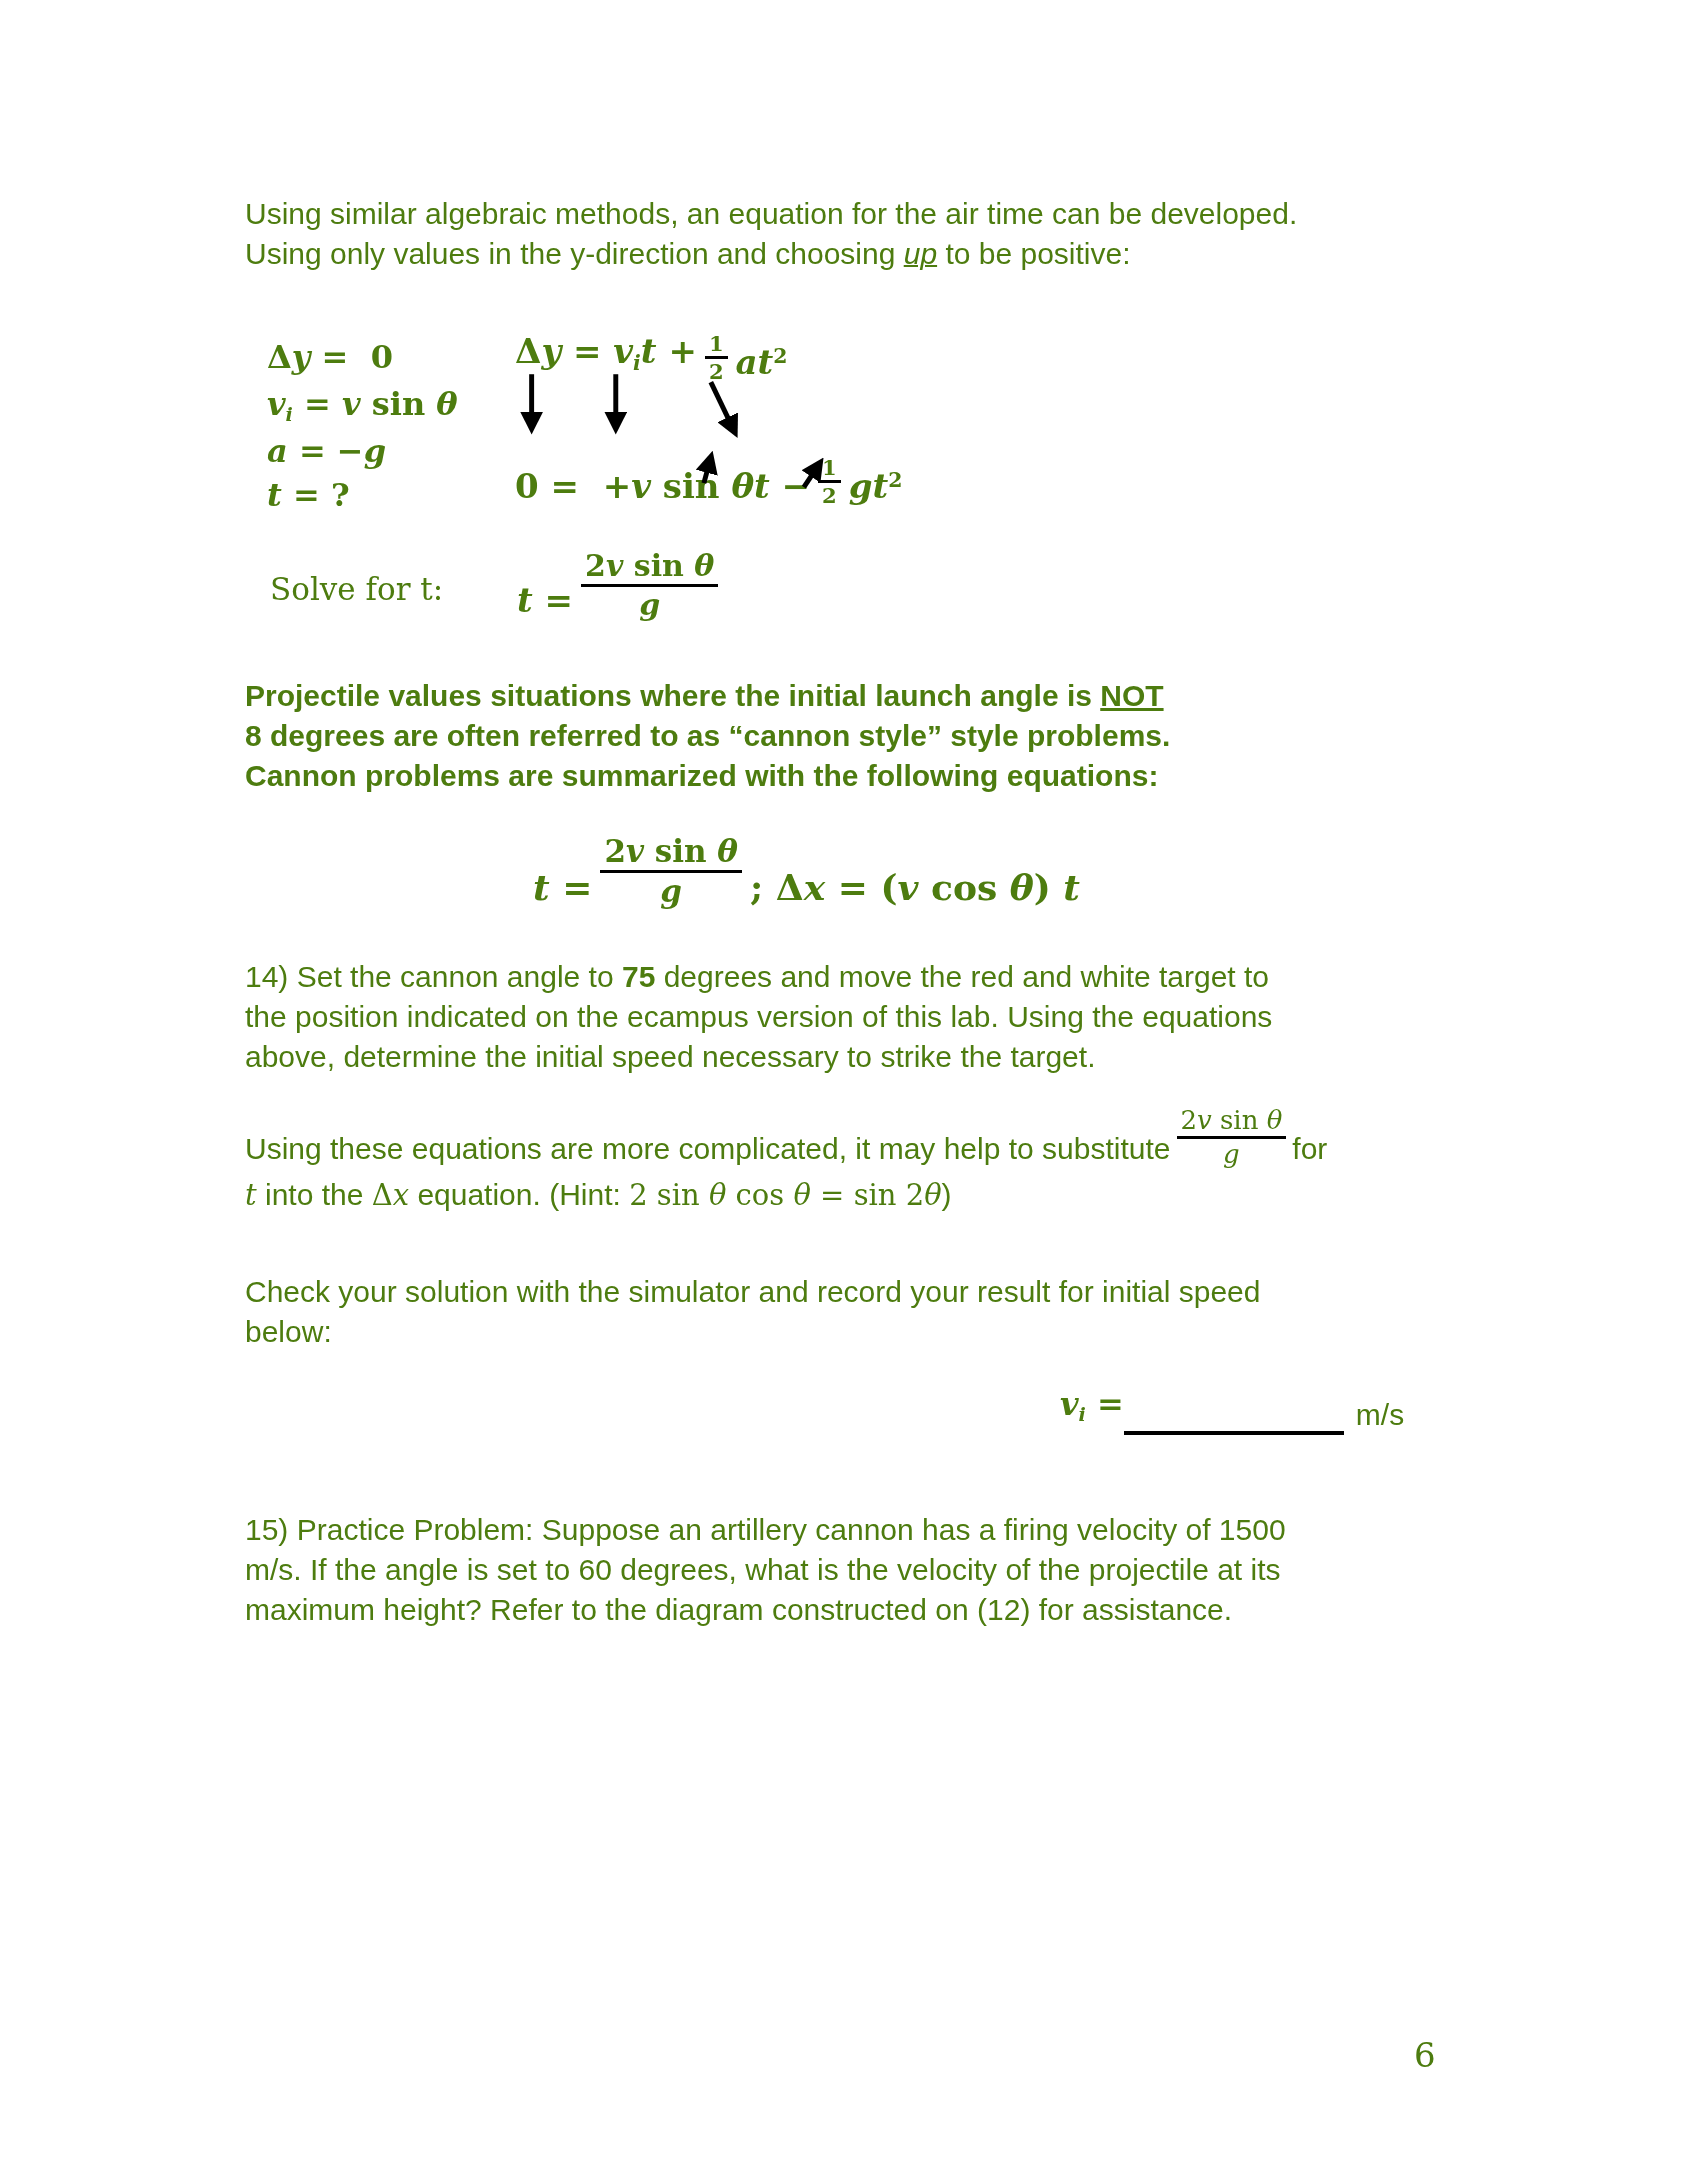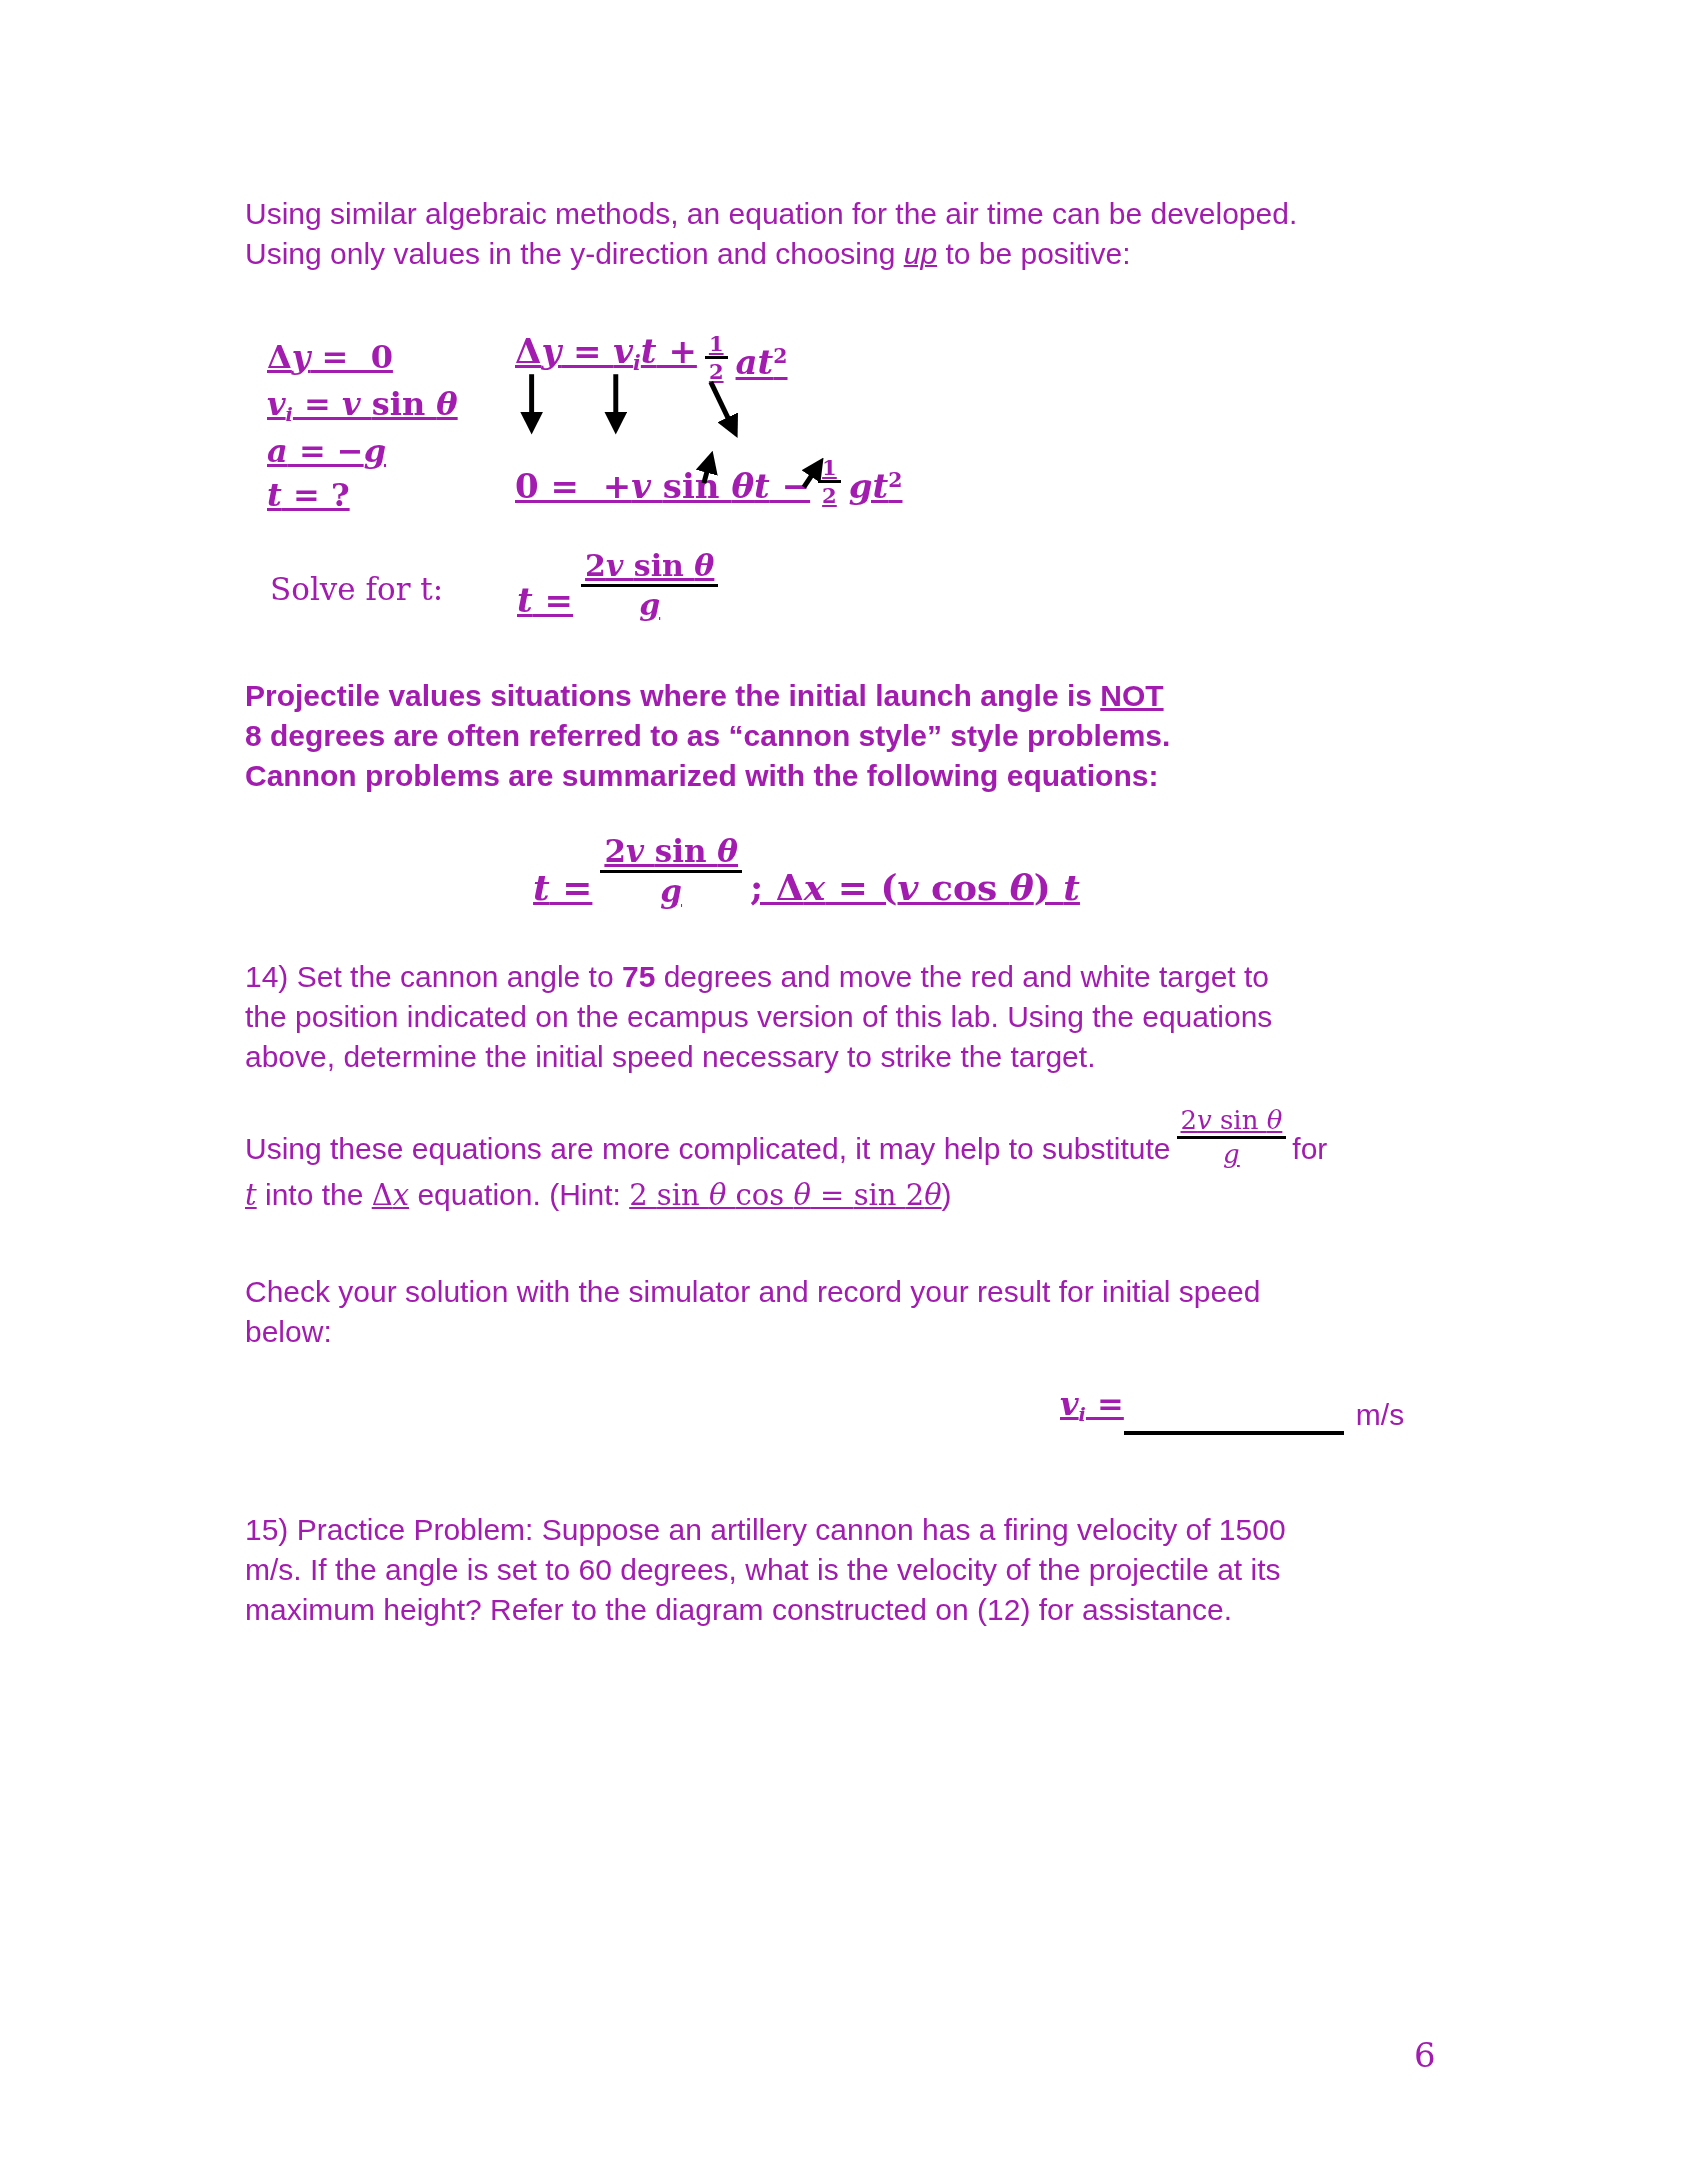--- a/index.html
+++ b/index.html
@@ -1,24 +1,24 @@
 <!DOCTYPE html>
 <html><head>
 <meta charset="utf-8">
 <style>
   html,body{margin:0;padding:0;background:#e8e8e8;}
-  .sheet{position:relative;width:1683px;height:2178px;background:#ffffff;color:#a21caf;
+  .sheet{position:relative;width:1683px;height:2178px;background:#ffffff;color:#4d7c0f;
          font-family:"Liberation Sans",sans-serif;font-size:30px;line-height:40px;overflow:hidden;}
   .abs{position:absolute;}
   .para{width:1247px;left:245px;}
   .b{font-weight:700;}
   .u{text-decoration:underline;text-decoration-thickness:3px;}
   .em-iu{font-style:italic;text-decoration:underline;text-decoration-thickness:2px;}
   
-  .m{font-family:"DejaVu Serif",serif;font-weight:700;text-decoration:underline;}
+  .m{font-family:"DejaVu Serif",serif;font-weight:700;}
   .m-reg{font-weight:400;}
   .m .var{font-style:italic;}
   .m .fn,.m .up{font-style:normal;}
   .m .sub{font-size:0.60em;font-style:italic;vertical-align:-0.32em;}
   .m .sup{font-size:0.60em;font-style:normal;vertical-align:0.55em;}
   .eqrow{display:flex;align-items:flex-end;gap:8px;white-space:nowrap;}
   .frac{display:inline-block;text-align:center;line-height:1.05;}
   .frac .fnum{display:block;border-bottom:3px solid #000;padding:0 4px 2px;}
   .frac .fden{display:block;padding-top:2px;}
   .frac-half{font-size:0.62em;line-height:1;}

